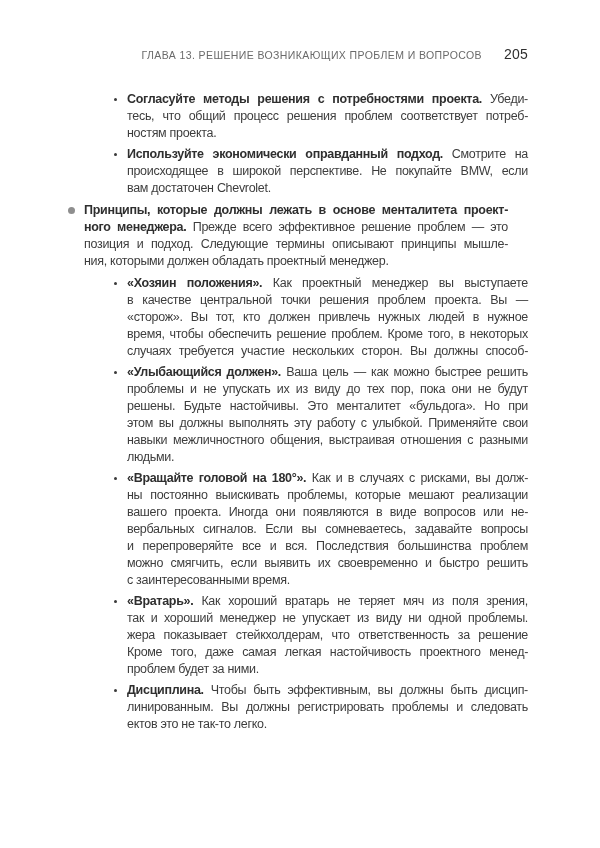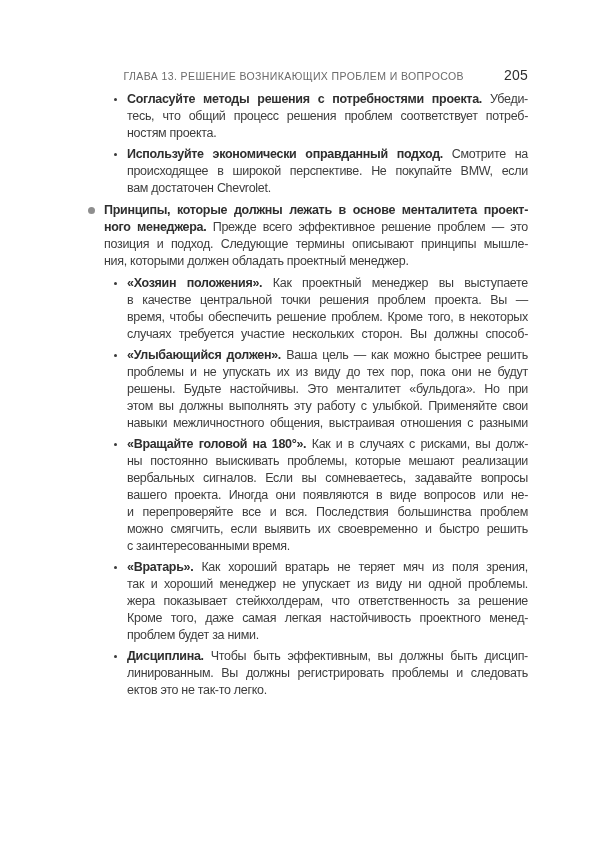--- a/index.html
+++ b/index.html
@@ -16,25 +16,25 @@
     position: relative;
     overflow: hidden;
   }
   .page {
     position: absolute; inset: 0;
     background: #ffffff;
   }
   
   .header {
     position: absolute;
-    top: 67px; left: 0; right: 72px;
+    top: 46px; left: 0; right: 72px;
     display: flex;
     justify-content: flex-end;
     align-items: baseline;
-    gap: 40px;
+    gap: 22px;
   }
   .running-head {
     font-size: 10.5px;
     letter-spacing: 0.4px;
     color: var(--head);
     white-space: nowrap;
   }
   .page-number {
     font-size: 14px;
     color: var(--pagenum);
@@ -42,21 +42,21 @@
   }
   
   .content {
     position: absolute;
     top: 91px; left: 0; right: 0;
   }
   .item {
     display: flex;
     margin-bottom: 4px;
   }
-  .item.level1 { padding-left: 88px; margin-top: 5px; margin-bottom: 5px; }
+  .item.level1 { padding-left: 68px; margin-top: 5px; margin-bottom: 5px; }
   .item.level2 { padding-left: 114px; }
   .bulletcol { flex: 0 0 auto; display: block; }
   .item.level1 > .bulletcol { width: 16px; }
   .item.level2 > .bulletcol { width: 13px; }
   .dot {
     display: block;
     border-radius: 50%;
   }
   .dot.large {
     width: 7px; height: 7px;
@@ -126,45 +126,47 @@
             <div class="line"><span>ния, которыми должен обладать проектный менеджер.</span></div>
           </div>
         </div>
         <div class="item level2">
           <span class="bulletcol">
             <i class="dot small"></i>
           </span>
           <div class="lines">
             <div class="line j"><span class="bold">«Хозяин положения».</span><span> Как проектный менеджер вы выступаете</span></div>
             <div class="line j"><span>в качестве центральной точки решения проблем проекта. Вы —</span></div>
+            <div class="line j"><span>«сторож». Вы тот, кто должен привлечь нужных людей в нужное</span></div>
             <div class="line j"><span>время, чтобы обеспечить решение проблем. Кроме того, в некоторых</span></div>
             <div class="line j"><span>случаях требуется участие нескольких сторон. Вы должны способ-</span></div>
           </div>
         </div>
         <div class="item level2">
           <span class="bulletcol">
             <i class="dot small"></i>
           </span>
           <div class="lines">
             <div class="line j"><span class="bold">«Улыбающийся должен».</span><span> Ваша цель — как можно быстрее решить</span></div>
             <div class="line j"><span>проблемы и не упускать их из виду до тех пор, пока они не будут</span></div>
             <div class="line j"><span>решены. Будьте настойчивы. Это менталитет «бульдога». Но при</span></div>
             <div class="line j"><span>этом вы должны выполнять эту работу с улыбкой. Применяйте свои</span></div>
             <div class="line j"><span>навыки межличностного общения, выстраивая отношения с разными</span></div>
+            <div class="line"><span>людьми.</span></div>
           </div>
         </div>
         <div class="item level2">
           <span class="bulletcol">
             <i class="dot small"></i>
           </span>
           <div class="lines">
             <div class="line j"><span class="bold">«Вращайте головой на 180°».</span><span> Как и в случаях с рисками, вы долж-</span></div>
             <div class="line j"><span>ны постоянно выискивать проблемы, которые мешают реализации</span></div>
+            <div class="line j"><span>вашего проекта. Иногда они появляются в виде вопросов или не-</span></div>
             <div class="line j"><span>вербальных сигналов. Если вы сомневаетесь, задавайте вопросы</span></div>
-            <div class="line j"><span>вашего проекта. Иногда они появляются в виде вопросов или не-</span></div>
             <div class="line j"><span>и перепроверяйте все и вся. Последствия большинства проблем</span></div>
             <div class="line j"><span>можно смягчить, если выявить их своевременно и быстро решить</span></div>
             <div class="line"><span>с заинтересованными время.</span></div>
           </div>
         </div>
         <div class="item level2">
           <span class="bulletcol">
             <i class="dot small"></i>
           </span>
           <div class="lines">

